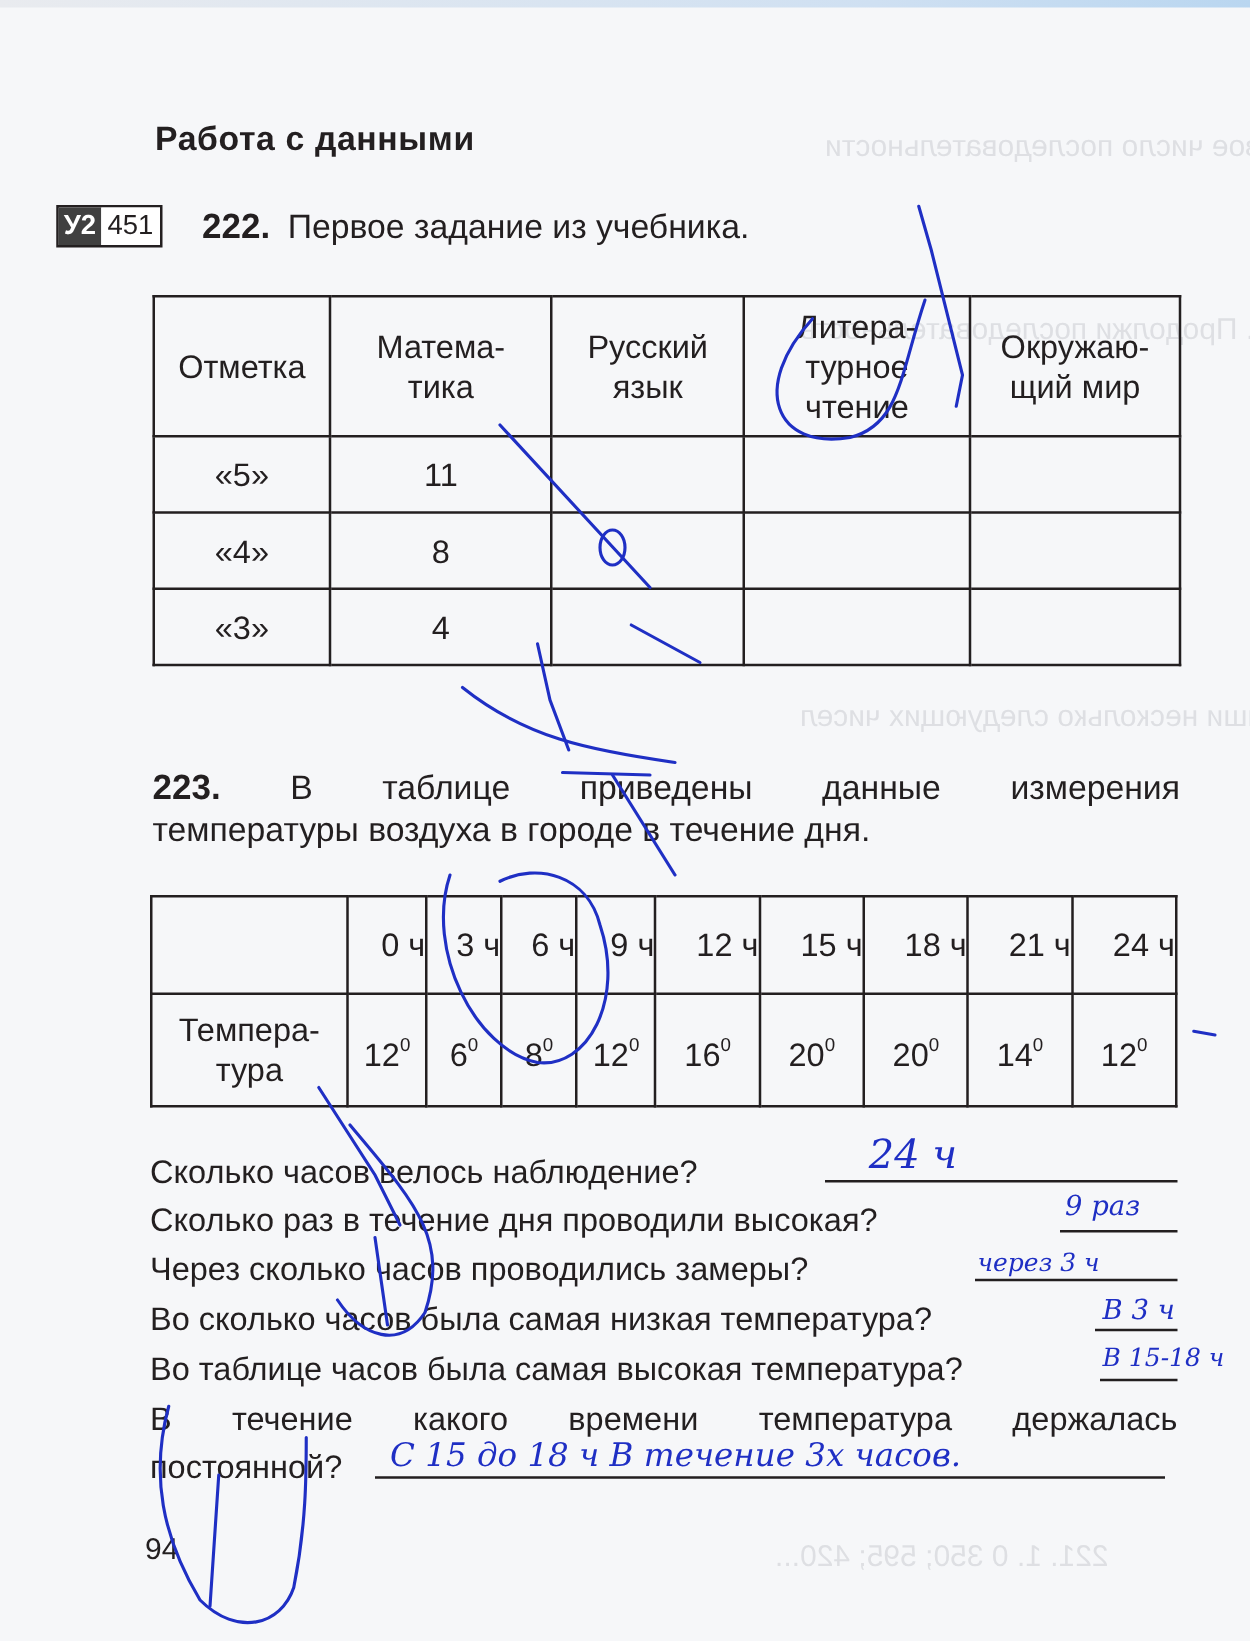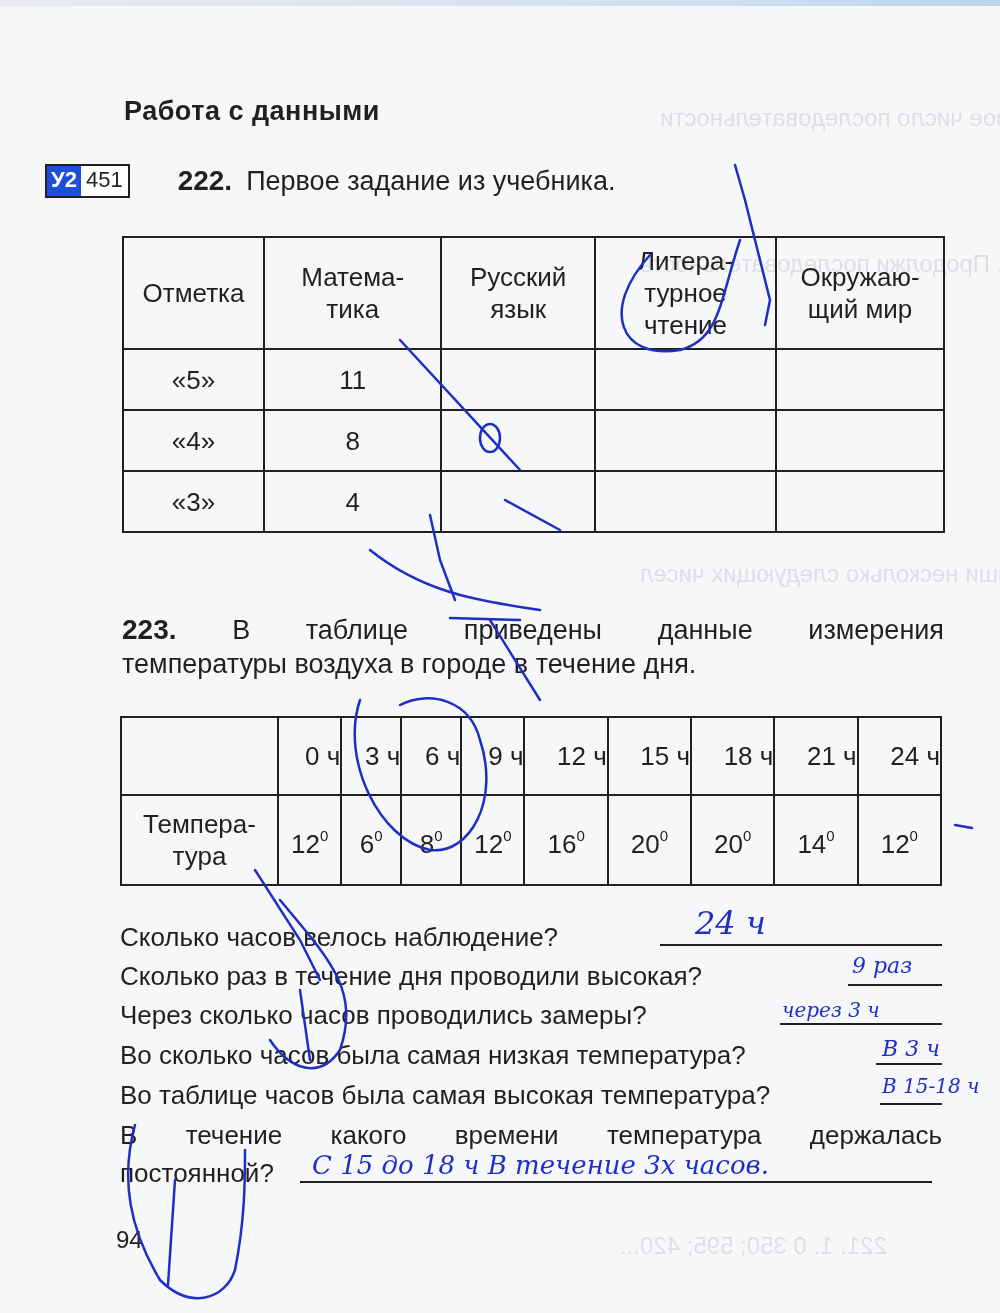--- a/index.html
+++ b/index.html
@@ -7,23 +7,23 @@
     width: 1000px; height: 1313px; position: relative; overflow: hidden;
     background: #f6f7f9;
     font-family: "Liberation Sans", sans-serif;
     color: #231f20;
   }
   .bleed { position: absolute; color: #d4d6da; font-size: 24px; transform: scaleX(-1); white-space: nowrap; opacity: .7; }
   .top-edge { position: absolute; left: 0; top: 0; width: 1000px; height: 6px; background: linear-gradient(90deg,#e9ebef,#cfe0f2 70%,#b9d6f0); }
   .section-title { position: absolute; left: 124px; top: 96px; font-size: 27px; font-weight: bold; letter-spacing: .5px; }
   .task-row { position: absolute; left: 45px; top: 164px; display: flex; align-items: center; }
   .ref-badge { display: flex; height: 30px; border: 2px solid #231f20; font-size: 22px; }
-  .ref-badge .dark { background: #1d4ed8; color: #fff; font-weight: bold; padding: 0 4px; line-height: 28px; }
+  .ref-badge .dark { background: #404040; color: #fff; font-weight: bold; padding: 0 4px; line-height: 28px; }
   .ref-badge .light { background: #fff; padding: 0 5px; line-height: 28px; }
-  .task-num { font-weight: bold; font-size: 28px; margin-left: 48px; }
+  .task-num { font-weight: bold; font-size: 28px; margin-left: 32px; }
   .task-text { font-size: 27px; margin-left: 14px; }
   table { border-collapse: collapse; position: absolute; }
   td { border: 2px solid #231f20; text-align: center; font-size: 26px; line-height: 32px; padding: 0; }
   .t1 { left: 122px; top: 236px; width: 823px; }
   .t1 .hdr td { height: 110px; }
   .t1 .row td { height: 59px; }
   .t2 { left: 120px; top: 716px; width: 822px; }
   .t2 .hdr td { height: 76px; text-align: right; }
   .t2 .row td { height: 88px; }
   sup { font-size: 15px; vertical-align: 12px; }

